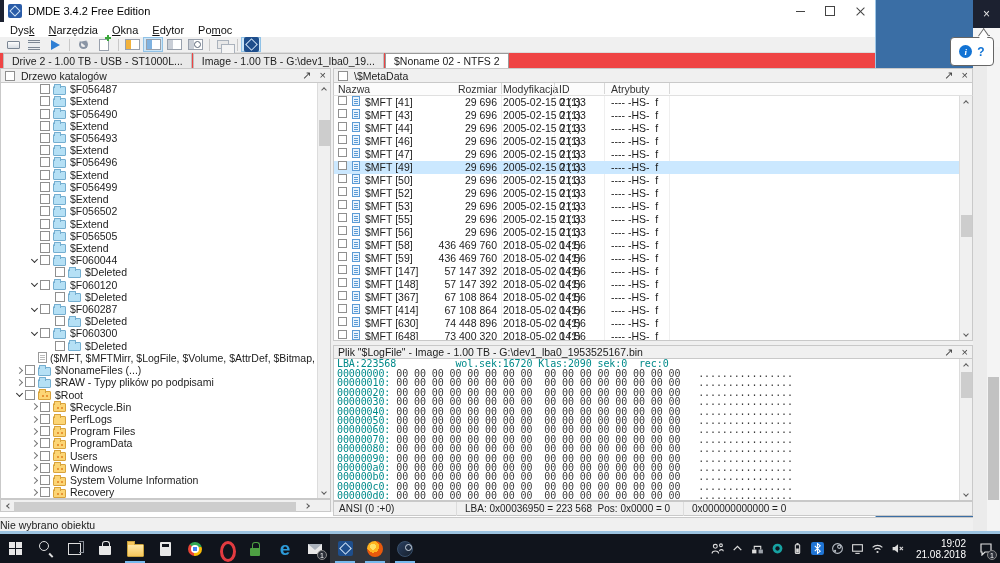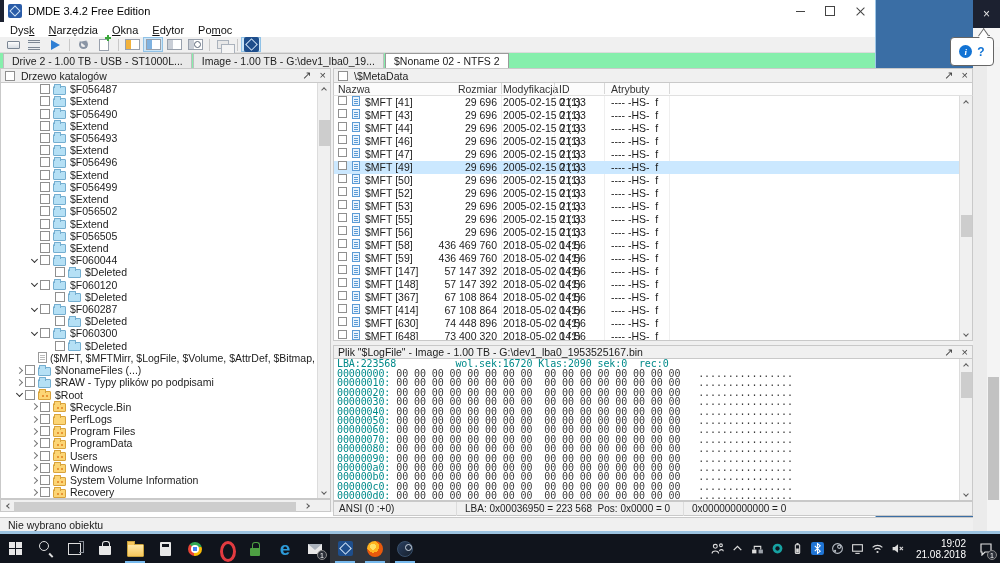--- a/index.html
+++ b/index.html
@@ -52,21 +52,21 @@
   .i-panel::before { content:""; position:absolute; left:0; top:0; bottom:0; width:5px; background:#f2b23c; }
   .i-panel.p2::before { background:#7fb2e0; }
   .i-panel.p3::before { background:#c9ced6; }
   .i-panel.p4::before { background:#c9ced6; }
   .i-panel.p4::after { content:""; position:absolute; right:1px; bottom:1px; width:5px; height:5px; border:1.5px solid #5b6678; border-radius:50%; }
   .i-cascade { width:12px; height:9px; border:1px solid #aab2bc; background:#e8e8e8; position:relative; }
   .i-cascade::after { content:""; position:absolute; left:3px; top:3px; width:12px; height:9px; border:1px solid #aab2bc; background:#f4f4f4; }
   .dmde-logo { width:15px; height:15px; background:#1e4e8c; border-radius:2px; position:relative; }
   .dmde-logo::after { content:""; position:absolute; inset:3px; border:1.5px solid #cfe3f7; transform:rotate(45deg); }
 
-  .tabbar { position:absolute; left:0; top:53px; width:100%; height:15px; background:#86efac; display:flex; align-items:flex-end; padding-left:3px; }
+  .tabbar { position:absolute; left:0; top:53px; width:100%; height:15px; background:#ef4444; display:flex; align-items:flex-end; padding-left:3px; }
   .tab { height:15px; padding:0 8px; font-size:10.5px; color:#222; display:flex; align-items:center;
     background:#e9e9e9; border:1px solid #bdbdbd; border-bottom:none; margin-right:1px; white-space:nowrap; }
   .tab.active { background:#fff; font-weight:normal; height:15px; border-color:#9a9a9a; }
 
   
   .phead { background:#f0f0f0; border:1px solid #c9c9c9; display:flex; align-items:center; padding:0 4px; font-size:10.5px; color:#222; }
   .phead .cb { margin-right:6px; }
   .ph-icons { margin-left:auto; display:flex; gap:8px; color:#444; font-size:11px; }
   .cb { width:10px; height:10px; background:#fff; border:1px solid #8f8f8f; display:inline-block; flex:none; }
 
@@ -130,21 +130,21 @@
   .hexline { font-family:"DejaVu Sans Mono","Liberation Mono",monospace; font-size:10px; letter-spacing:-0.1px; line-height:9.4px; white-space:pre; padding-left:3px; }
   .hex-info { color:#008a8a; height:10px; line-height:10px; }
   .hx-off { color:#008a8a; } .hx-bytes { color:#3c3c3c; } .hx-asc { color:#3c3c3c; }
   .hex-vscroll { position:absolute; right:0; top:0; width:13px; height:100%; background:#f0f0f0; border-left:1px solid #dcdcdc; }
   .hex-vthumb { position:absolute; left:1px; width:11px; top:13px; height:26px; background:#cdcdcd; }
   .hex-vscroll .sarr.dn { position:absolute; bottom:0; left:0; right:0; }
   .hex-status { position:absolute; left:333px; top:501px; width:640px; height:15px; background:#f0f0f0; border:1px solid #c9c9c9; font-size:10px; color:#222; }
   .hex-status span { position:absolute; top:0; line-height:14px; white-space:pre; }
   .hs-enc { left:5px; } .hs-lba { left:122px; border-left:1px solid #dcdcdc; padding-left:8px; } .hs-off { left:349px; border-left:1px solid #dcdcdc; padding-left:8px; }
 
-  .main-status { position:absolute; left:0; top:517px; width:973px; height:14px; background:#f0f0f0; border-top:1px solid #c9c9c9; font-size:10.5px; color:#222; line-height:14px; padding-left:8px; }
+  .main-status { position:absolute; left:0; top:517px; width:973px; height:14px; background:#f0f0f0; border-top:1px solid #c9c9c9; font-size:10.5px; color:#222; line-height:14px; }
 
   .splitter-v { position:absolute; left:331px; top:68px; width:2px; height:444px; background:#f0f0f0; }
   .splitter-h { position:absolute; left:333px; top:341px; width:640px; height:4px; background:#f0f0f0; }
 
   
   .balloon { position:absolute; left:950px; top:37px; width:44px; height:29px; background:#fff; border:1px solid #666;
     border-radius:4px; z-index:8; display:flex; align-items:center; justify-content:center; gap:5px; }
   .balloon::before { content:""; position:absolute; top:-7px; right:5px; width:8px; height:8px; background:#fff;
     border-left:1px solid #666; border-top:1px solid #666; transform:rotate(55deg) skewX(20deg); }
   .info-dot { width:13px; height:13px; border-radius:50%; background:#1273d4; color:#fff; font-size:9px; font-weight:bold;

